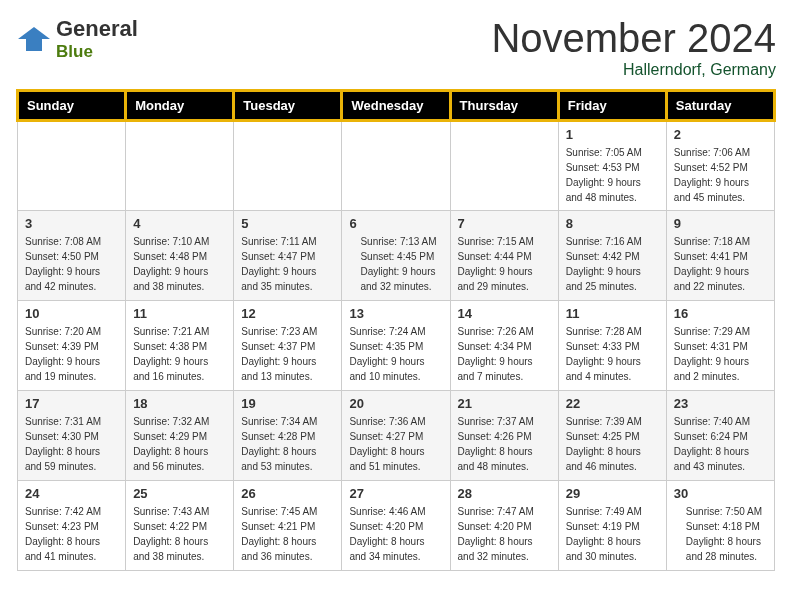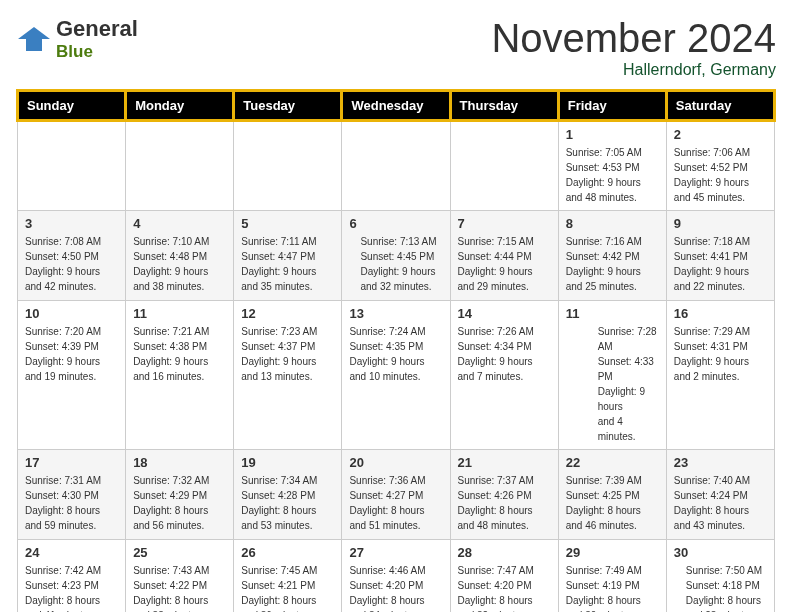--- a/index.html
+++ b/index.html
@@ -213,21 +213,21 @@
         </td>
         <td>
           <div class="day-number">14</div>
           <div class="day-info" style="white-space: pre-line;">Sunrise: 7:26 AM
 Sunset: 4:34 PM
 Daylight: 9 hours
 and 7 minutes.</div>
         </td>
         <td>
           <div class="day-number">11</div>
-          <div class="day-info" style="white-space: pre-line; margin-left: 32px;">Sunrise: 7:28 AM
+          <div class="day-info" style="white-space: pre-line;">Sunrise: 7:28 AM
 Sunset: 4:33 PM
 Daylight: 9 hours
 and 4 minutes.</div>
         </td>
         <td>
           <div class="day-number">16</div>
           <div class="day-info" style="white-space: pre-line;">Sunrise: 7:29 AM
 Sunset: 4:31 PM
 Daylight: 9 hours
 and 2 minutes.</div>
@@ -272,21 +272,21 @@
         <td>
           <div class="day-number">22</div>
           <div class="day-info" style="white-space: pre-line;">Sunrise: 7:39 AM
 Sunset: 4:25 PM
 Daylight: 8 hours
 and 46 minutes.</div>
         </td>
         <td>
           <div class="day-number">23</div>
           <div class="day-info" style="white-space: pre-line;">Sunrise: 7:40 AM
-Sunset: 4:24 PM
+Sunset: 6:24 PM
 Daylight: 8 hours
 and 43 minutes.</div>
         </td>
       </tr>
       <tr>
         <td>
           <div class="day-number">24</div>
           <div class="day-info" style="white-space: pre-line;">Sunrise: 7:42 AM
 Sunset: 4:23 PM
 Daylight: 8 hours

